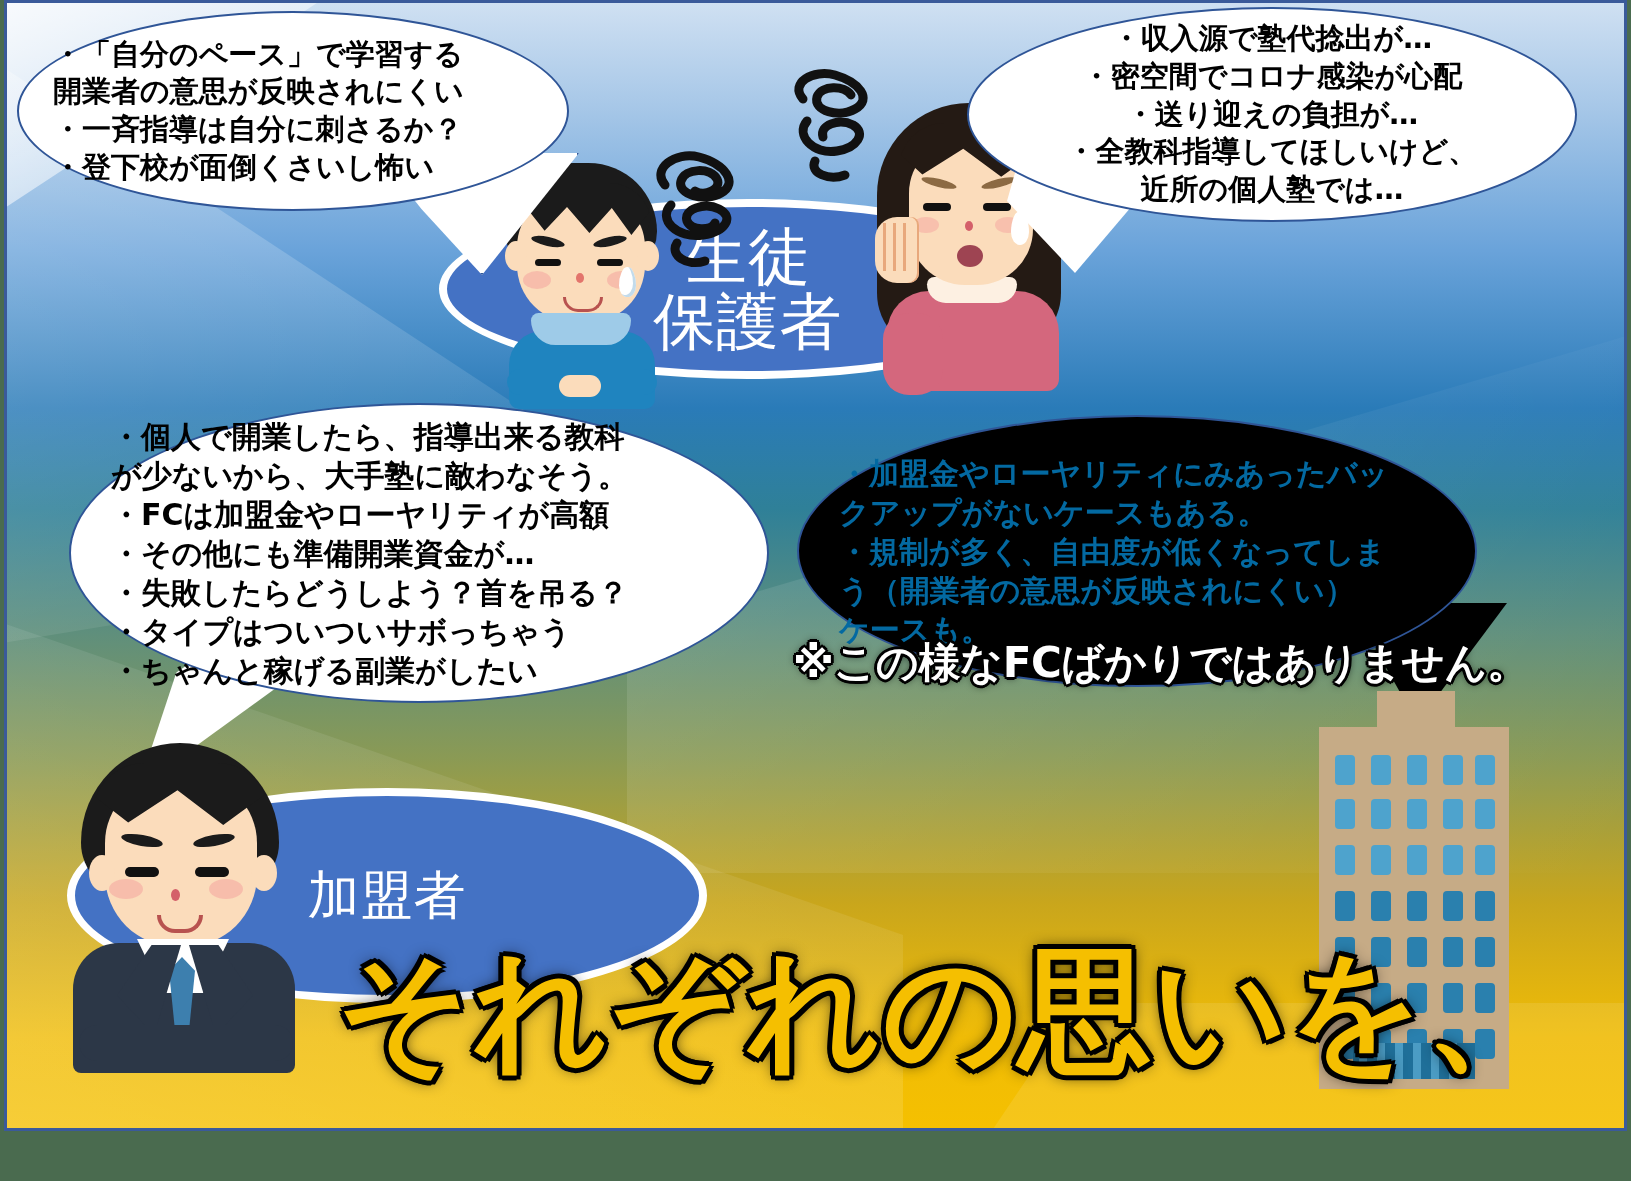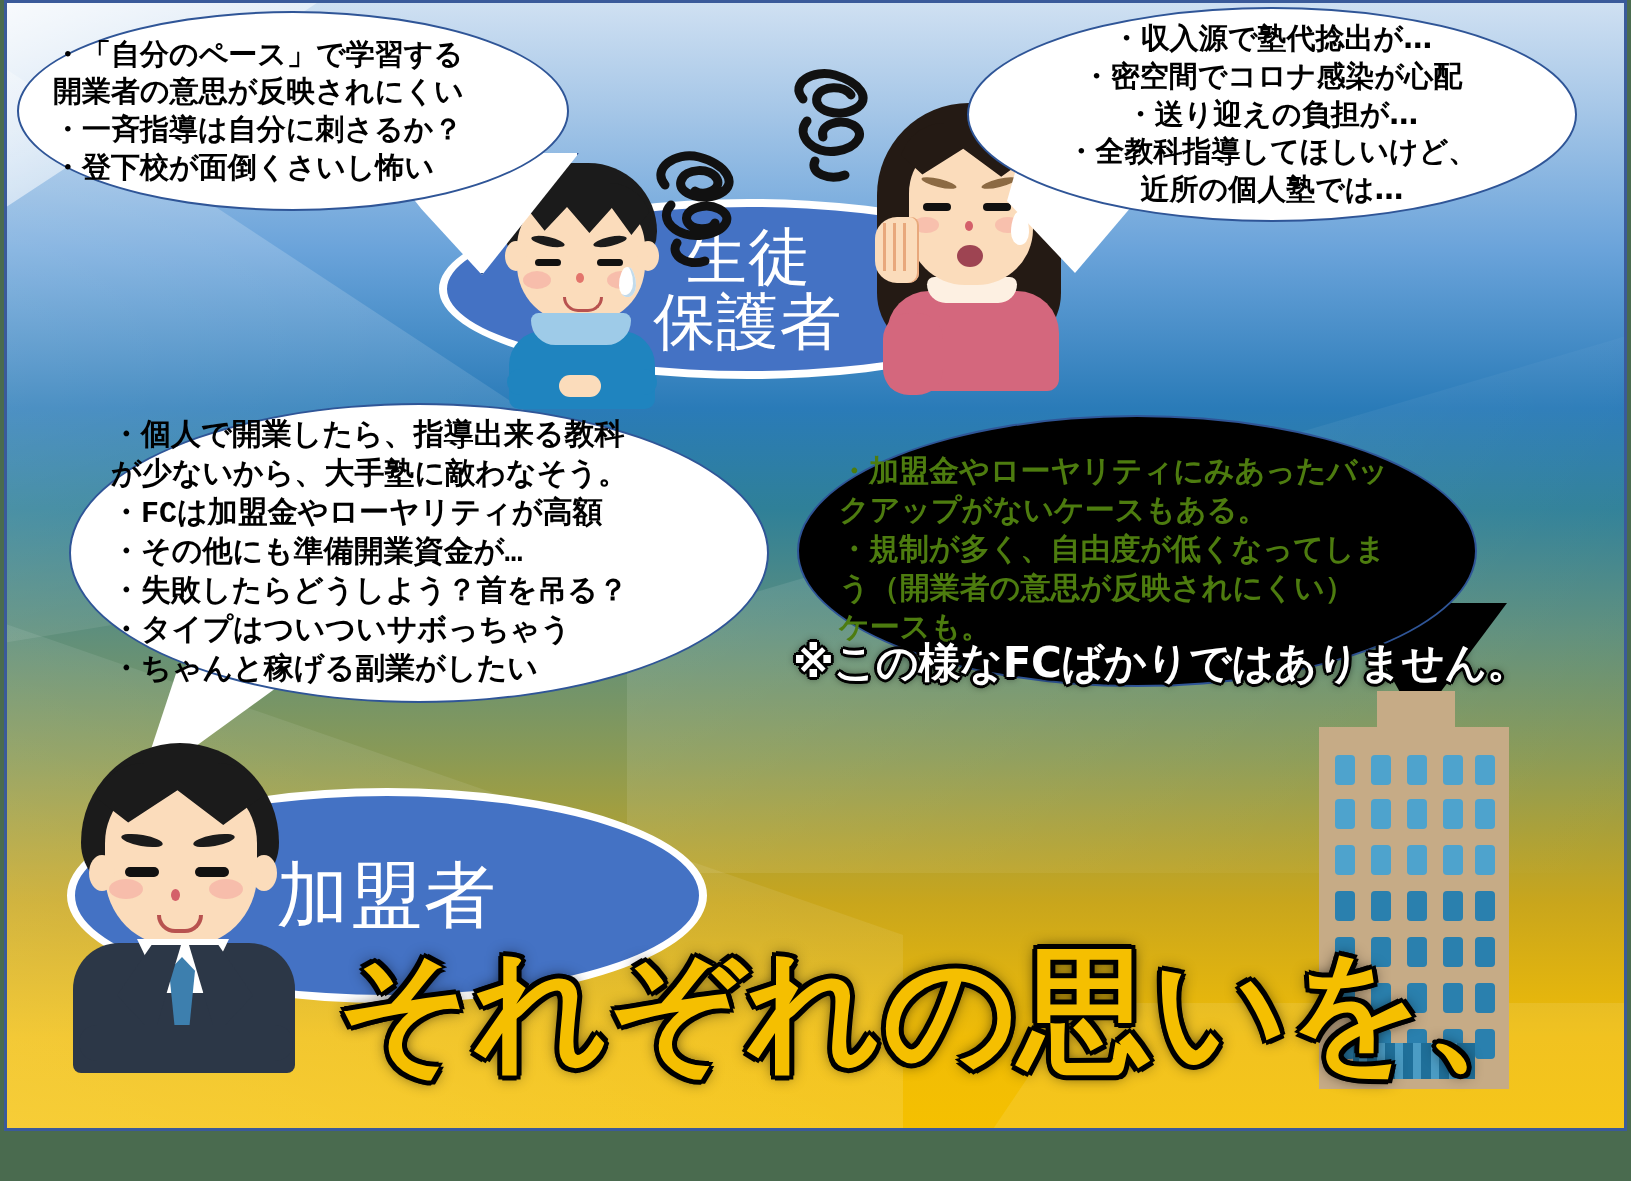--- a/index.html
+++ b/index.html
@@ -59,21 +59,21 @@
     box-sizing:border-box;
     display:flex;align-items:center;justify-content:center;
     color:#fff;
     font-weight:400;
     line-height:1.05;
     text-align:center;
     letter-spacing:.02em;
   }
   #role-student{left:432px;top:196px;width:618px;height:180px;font-size:62px;}
   #role-student .two-line{display:block;}
-  #role-member{left:60px;top:785px;width:640px;height:215px;font-size:72px;}
+  #role-member{left:60px;top:785px;width:640px;height:215px;font-size:52px;}
   #role-hq{left:756px;top:770px;width:620px;height:215px;font-size:60px;}
 
   
   .bubble{
     position:absolute;
     box-sizing:border-box;
     border-radius:50%;
     display:flex;align-items:center;justify-content:flex-start;
     padding:18px 34px;
   }
@@ -84,22 +84,21 @@
     line-height:1.30;
   }
   .bubble.white{
     background:#ffffff;
     border:2px solid #2f5597;
     color:#000;
   }
   .bubble.black{
     background:#000000;
     border:2px solid #2f5597;
-    color:#4d7c0f;
-    font-family:Liberation Mono, monospace;
+    color:#0369a1;
   }
   
   .tail{position:absolute;}
 
   #bub-student{left:10px;top:8px;width:552px;height:200px;}
   #bub-student .ln{font-size:29px;}
   #bub-student-tail{
     left:370px;top:150px;width:200px;height:120px;
     background:#ffffff;
     border-right:2px solid #2f5597;
@@ -109,21 +108,21 @@
 
   #bub-parent{left:960px;top:4px;width:610px;height:215px;text-align:center;}
   #bub-parent .ln{font-size:29px;}
   #bub-parent-tail{
     left:1000px;top:150px;width:170px;height:120px;
     background:#ffffff;
     clip-path:polygon(8% 0,100% 0,40% 100%,0 40%);
   }
 
   #bub-member{left:62px;top:400px;width:700px;height:300px;padding:14px 40px;}
-  #bub-member .ln{font-size:30px;font-family:Liberation Mono, monospace;}
+  #bub-member .ln{font-size:30px;}
   #bub-member-tail{
     left:110px;top:620px;width:210px;height:165px;
     background:#ffffff;
     border-left:2px solid #2f5597;
     clip-path:polygon(62% 0,100% 16%,10% 100%,28% 30%);
   }
 
   #bub-hq{left:790px;top:412px;width:680px;height:272px;padding:14px 40px;}
   #bub-hq .ln{font-size:30px;}
   #bub-hq-tail{

